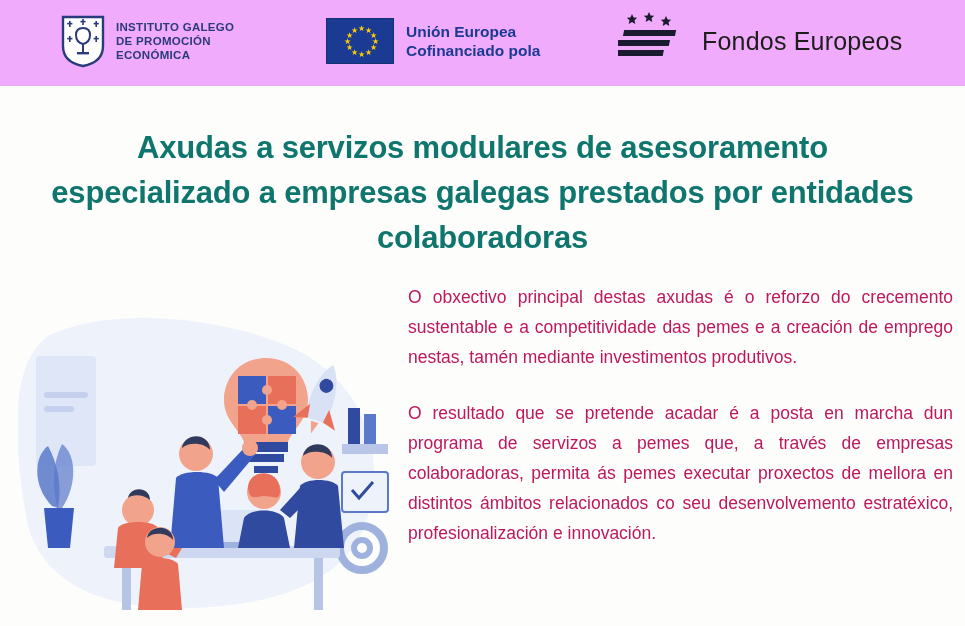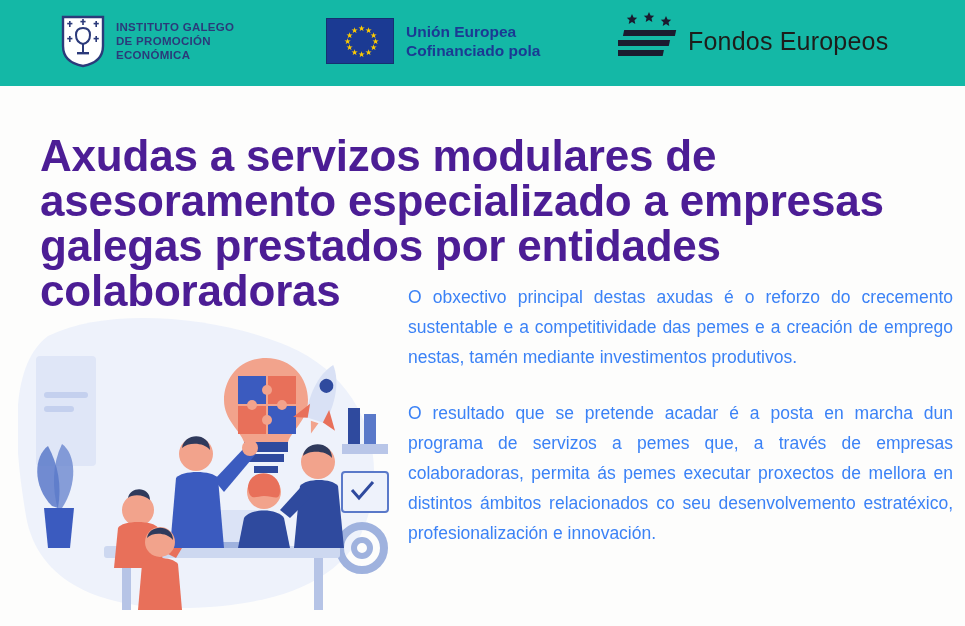--- a/index.html
+++ b/index.html
@@ -23,21 +23,21 @@
 
   
   .logo-band {
     position: absolute;
     top: 0;
     left: 0;
     width: 965px;
     height: 86px;
     display: flex;
     align-items: center;
-    background: #14b8a6;
+    background: #f0abfc;
   }
 
   
   .logo-igape {
     position: absolute;
     left: 60px;
     top: 14px;
     display: flex;
     align-items: center;
     gap: 10px;
@@ -88,59 +88,60 @@
     white-space: nowrap;
   }
 
   
   .logo-fondos {
     position: absolute;
     left: 618px;
     top: 12px;
     display: flex;
     align-items: center;
+    gap: 14px;
   }
   .fondos-mark {
     width: 70px;
     height: 58px;
     position: relative;
   }
   .fondos-text {
     color: #1d1d1b;
     font-size: 25px;
     font-weight: normal;
     letter-spacing: 0.2px;
     white-space: nowrap;
   }
 
   
   .title {
     position: absolute;
     top: 104px;
     left: 40px;
     width: 885px;
-    text-align: left;
-    font-size: 44px;
+    text-align: center;
+    font-size: 31px;
     line-height: 45px;
     font-weight: bold;
-    color: #4c1d95;
+    color: #0f766e;
     letter-spacing: -0.2px;
   }
 
   
   .body-col {
     position: absolute;
     top: 282px;
     left: 408px;
     width: 545px;
   }
   .para {
     font-size: 17.5px;
     line-height: 30px;
-    color: #3b82f6;
+    color: #be185d;
     text-align: justify;
     margin: 0 0 26px 0;
   }
   .para:last-child { margin-bottom: 8px; }
 
   
   .illus {
     position: absolute;
     left: 18px;
     top: 296px;

